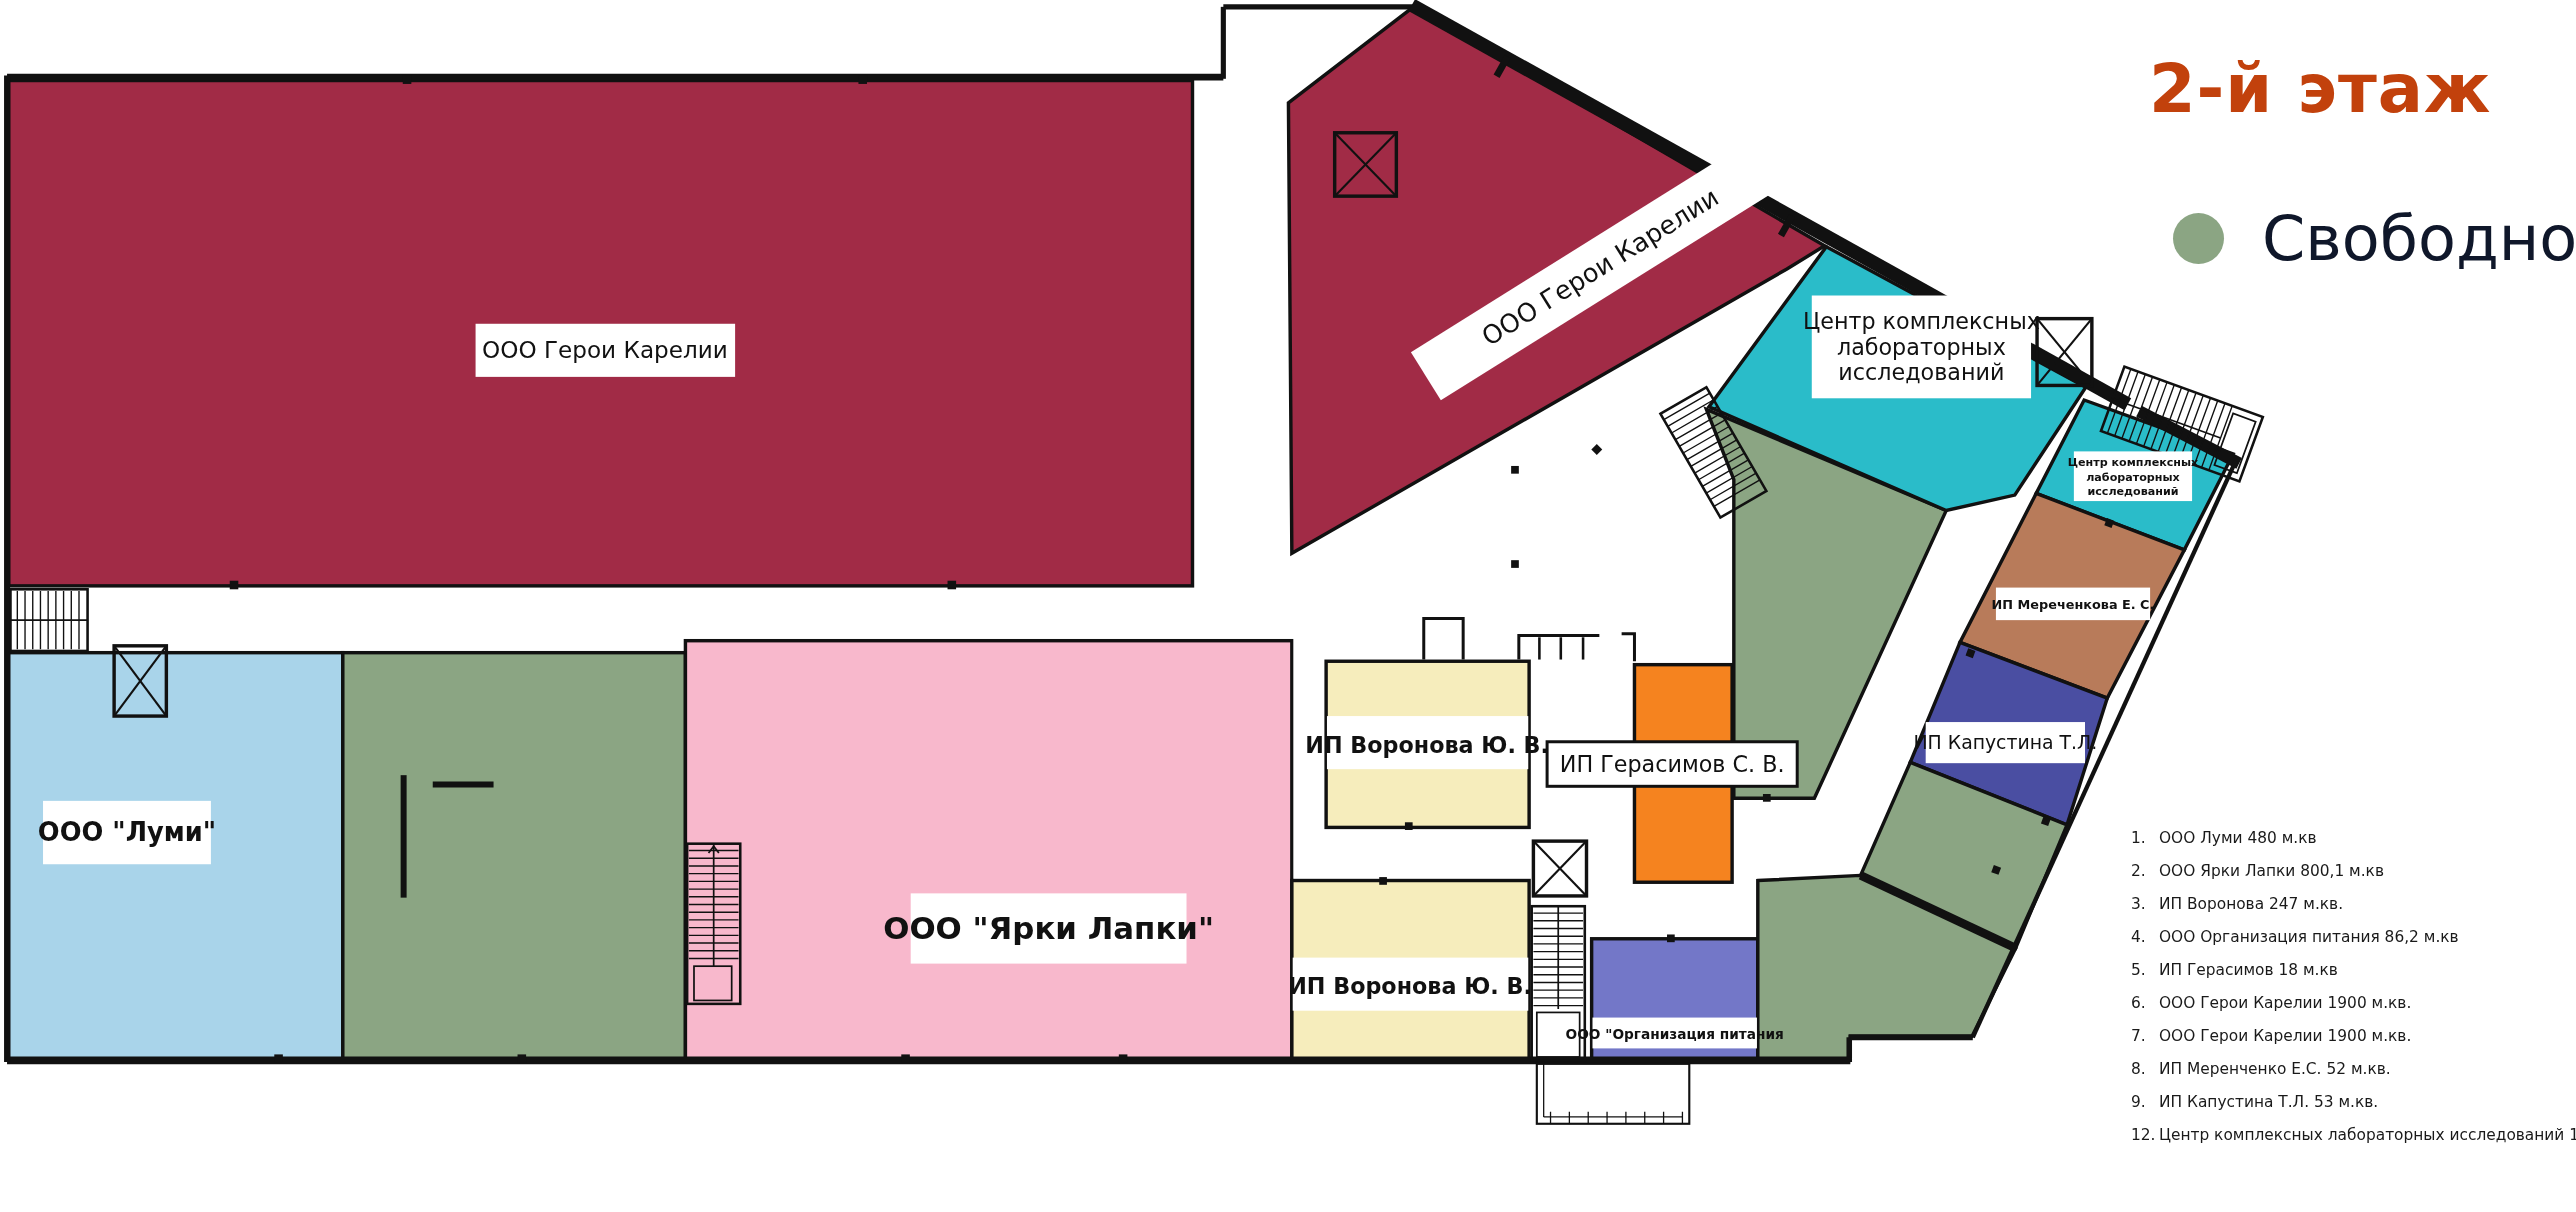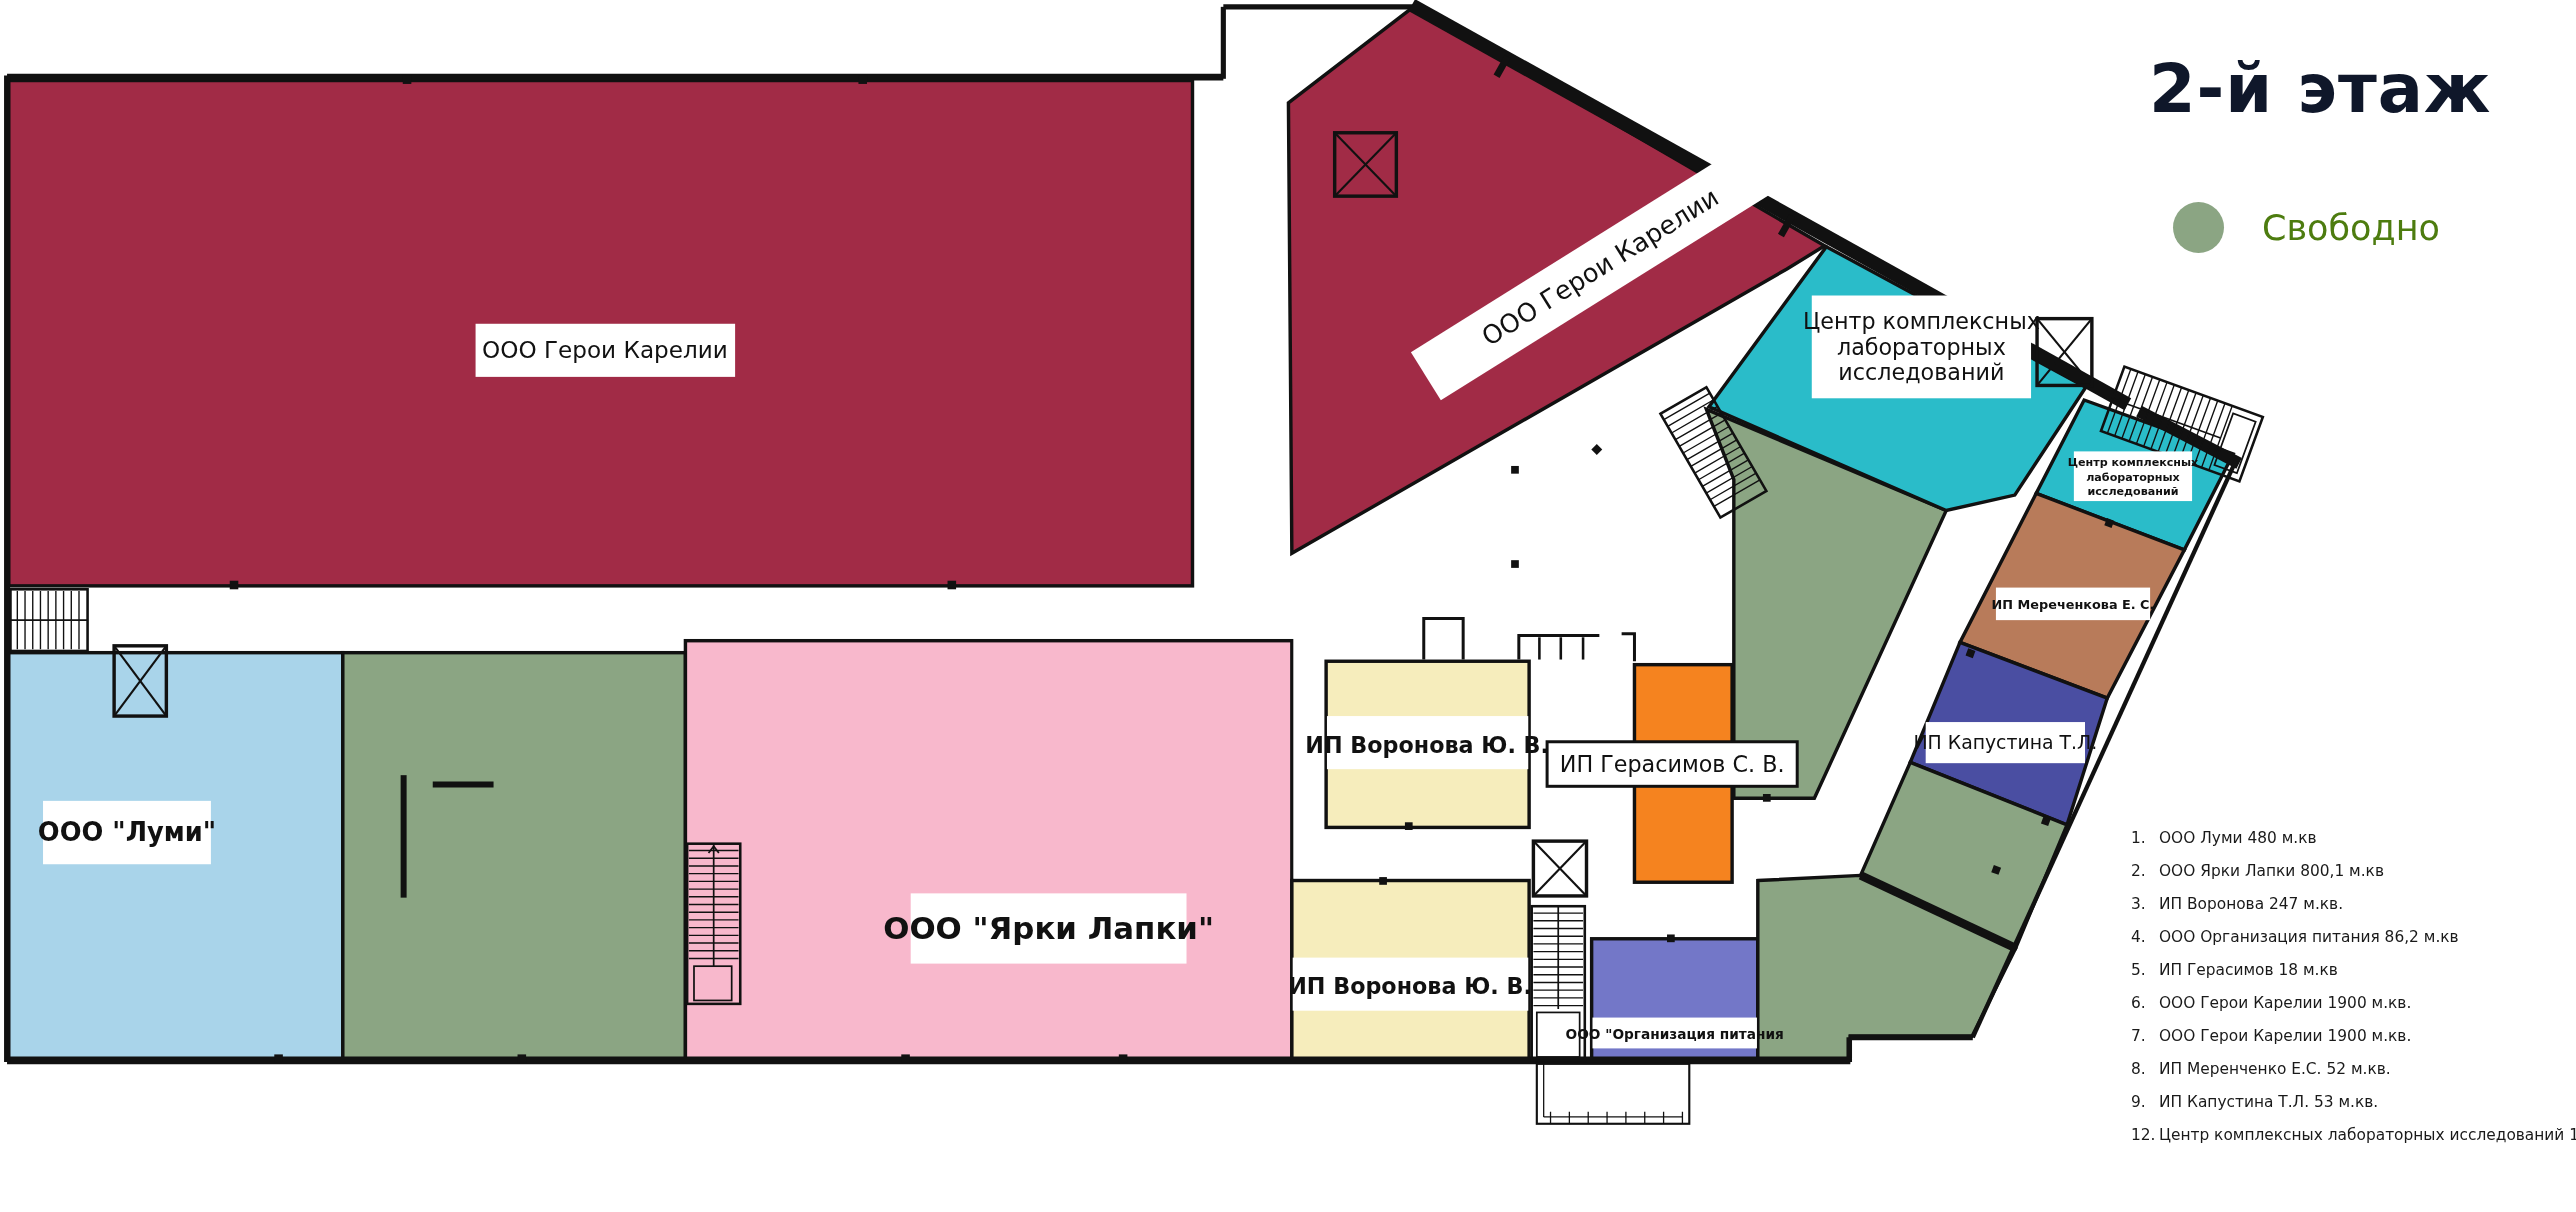--- a/index.html
+++ b/index.html
@@ -9,25 +9,25 @@
   }
   svg{position:absolute;left:0;top:0;}
   svg text{font-family:"DejaVu Sans","Liberation Sans",sans-serif;fill:#111;}
   .wall{stroke:#111;fill:none;}
   .area{stroke:#111;stroke-width:4;}
   .glyph{stroke:#111;fill:none;}
   .labelbox{fill:#ffffff;}
   .tick{fill:#111;}
   #page-title{
     position:absolute;left:2149px;top:50px;width:411px;
-    font-size:67px;font-weight:800;letter-spacing:0.9px;color:#0f172a;
+    font-size:67px;font-weight:800;letter-spacing:0.9px;color:#c2410c;
   }
   #legend{position:absolute;left:2173px;top:202px;display:flex;align-items:center;gap:38px;}
   #legend .dot{width:51px;height:51px;border-radius:50%;}
-  #legend .legend-text{font-size:35px;font-weight:400;color:#4d7c0f;}
+  #legend .legend-text{font-size:62px;font-weight:400;color:#0f172a;}
   #tenant-list{position:absolute;left:2131px;top:828px;width:441px;}
   #tenant-list .row{display:flex;height:33px;align-items:flex-start;font-size:15.4px;line-height:20.6px;}
   #tenant-list .num{min-width:28px;flex:0 0 auto;}
   #tenant-list .lbl{flex:1 1 auto;white-space:nowrap;}
 </style>
 </head>
 <body>
 
 <div id="stage">
 

